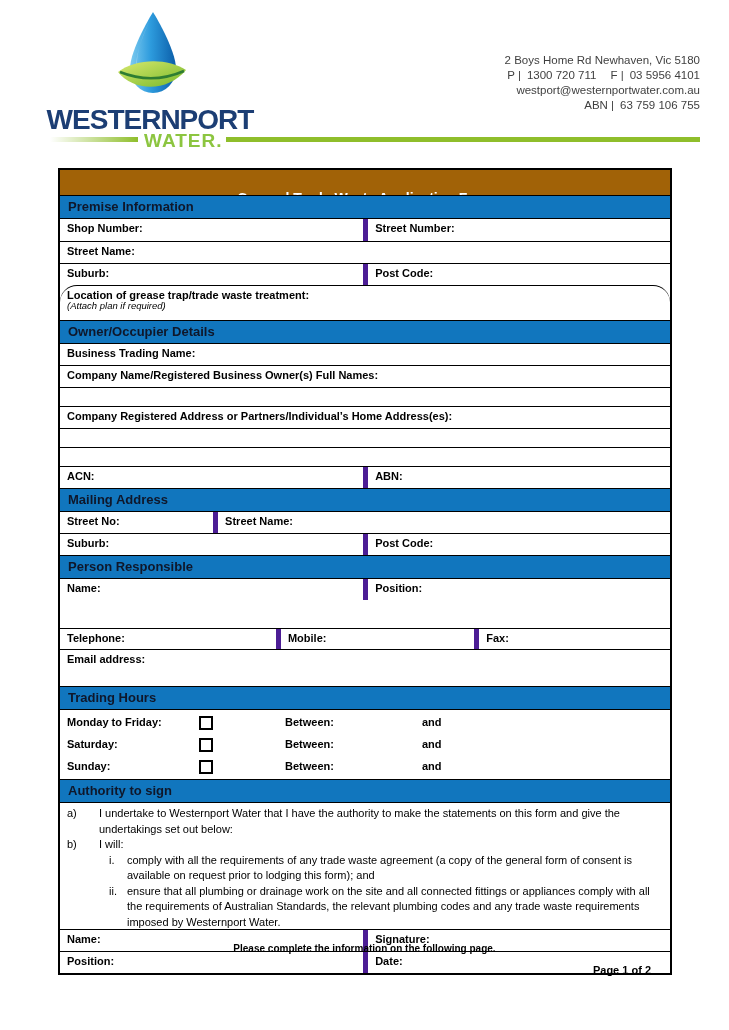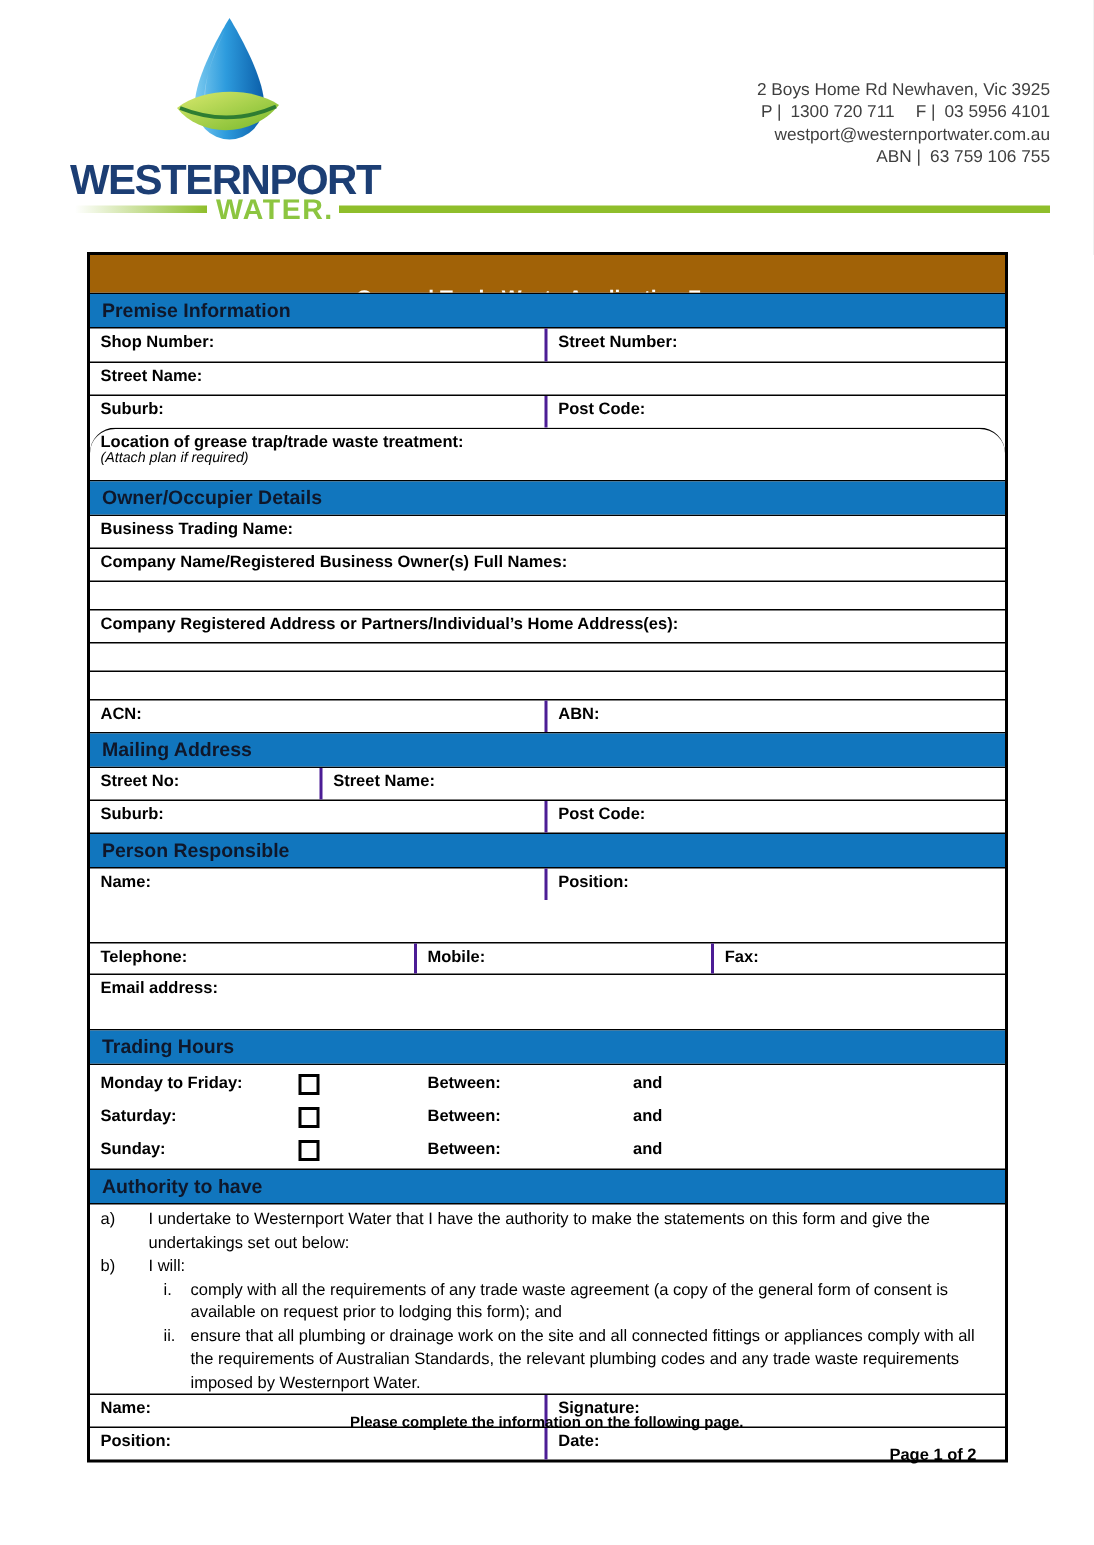--- a/index.html
+++ b/index.html
@@ -16,21 +16,21 @@
   .long-rule { flex:1; height:5px; background:#8FBE2B; }
   .contact { position:absolute; top:53px; right:29px; text-align:right; font-size:11.5px; line-height:15px; color:#3F3F3F; }
   .contact .sep { display:inline-block; margin:0 3px; }
   .contact .pair { display:inline-block; }
   .contact .gap { display:inline-block; width:14px; }
 
   
   .form-table { position:absolute; left:58px; top:168px; width:614px; border:2px solid #000; background:#fff; }
   .t-row { display:flex; border-top:1px solid #000; }
   .t-row.no-border { border-top:none; }
-  .cell { position:relative; border-left:2px solid #4c1d95; padding:3px 6px 0 7px; font-size:11px; font-weight:bold; color:#000; overflow:hidden; }
+  .cell { position:relative; border-left:5px solid #4c1d95; padding:3px 6px 0 7px; font-size:11px; font-weight:bold; color:#000; overflow:hidden; }
   .cell:first-child { border-left:none; }
   .form-title { height:25px; background:#a16207; color:#fff; font-weight:bold; font-size:14px; text-align:center; padding-top:20px; }
   .sec-head { height:22px; background:#1176BE; color:#0f172a; font-weight:bold; font-size:13px; padding:3px 0 0 8px; }
   .note-italic { font-weight:normal; font-style:italic; font-size:9.5px; line-height:10px; display:block; }
 
   
   .w50a { width:49.7%; } .w50b { width:50.3%; }
   .w25 { width:25.1%; } .w75 { width:74.9%; }
   .wtel { width:35.4%; } .wmob { width:32.5%; } .wfax { width:32.1%; }
   .wfull { width:100%; }
@@ -79,21 +79,21 @@
     <path d="M4 62 Q36 75 68 61" stroke="#2E7D32" stroke-width="2.5" fill="none"></path>
   </svg>
   <div class="brand-name">WESTERNPORT</div>
   <div class="brand-water-row">
     <div class="grad-rule"></div>
     <div class="brand-sub">WATER.</div>
     <div class="long-rule"></div>
   </div>
 
   <div class="contact">
-    <div>2 Boys Home Rd Newhaven, Vic 3925</div>
+    <div>2 Boys Home Rd Newhaven, Vic 5180</div>
     <div>
       <span class="pair">P |</span><span class="sep"></span><span class="pair">1300 720 711</span><span class="gap"></span><span class="pair">F |</span><span class="sep"></span><span class="pair">03 5956 4101</span>
     </div>
     <div>westport@westernportwater.com.au</div>
     <div>
       <span class="pair">ABN |</span><span class="sep"></span><span class="pair">63 759 106 755</span>
     </div>
   </div>
 
   <div class="form-table">
@@ -197,21 +197,21 @@
         <div class="trading-line">
           <span class="tl-label">Sunday:</span>
           <span class="checkbox"></span>
           <span class="tl-between">Between:</span>
           <span class="tl-and">and</span>
         </div>
       </div>
     </div>
 
     <div class="t-row">
-        <div class="cell wfull sec-head">Authority to have</div>
+        <div class="cell wfull sec-head">Authority to sign</div>
       </div>
     <div class="t-row">
       <div class="cell wfull auth-body" style="font-weight:normal;">
         <div class="auth-item">
           <span class="auth-label">a)</span>
           <span class="auth-text">I undertake to Westernport Water that I have the authority to make the statements on this form and give the undertakings set out below:</span>
         </div>
         <div class="auth-item">
           <span class="auth-label">b)</span>
           <span class="auth-text">I will:</span>

